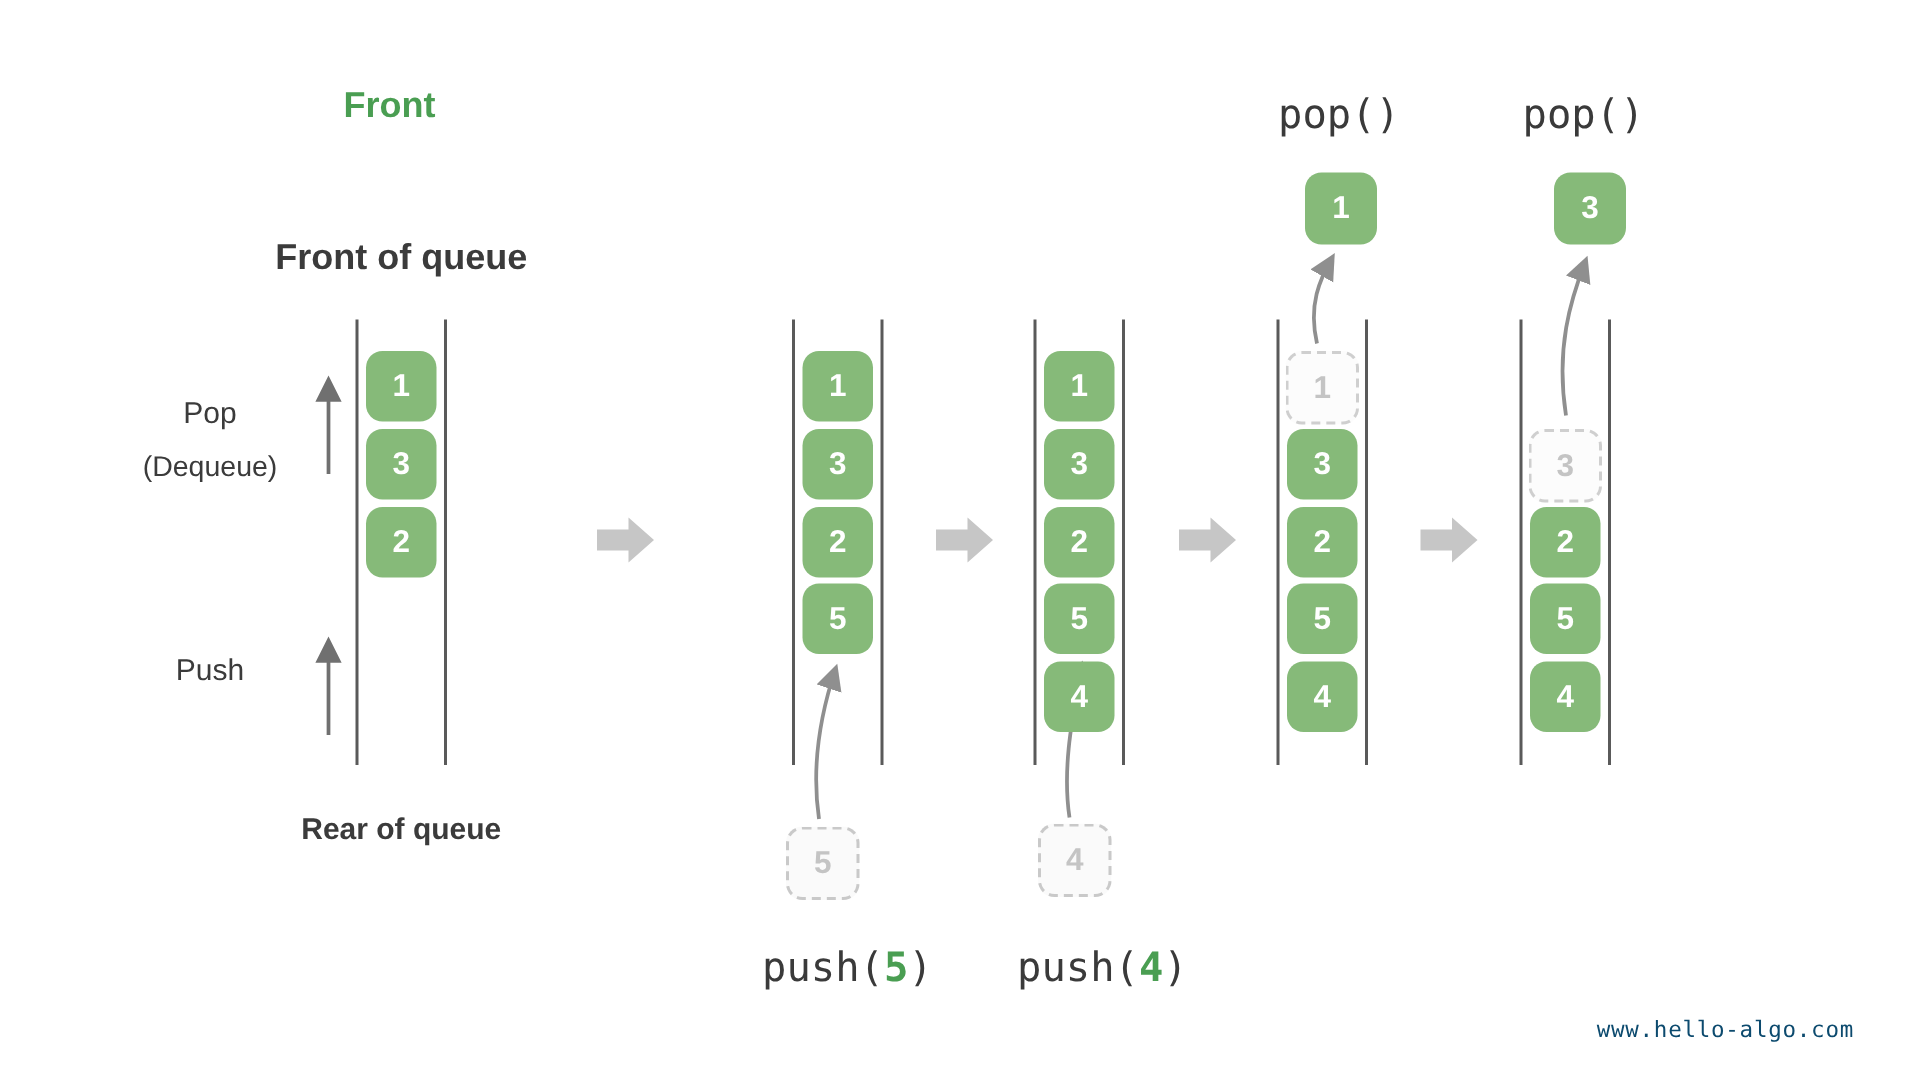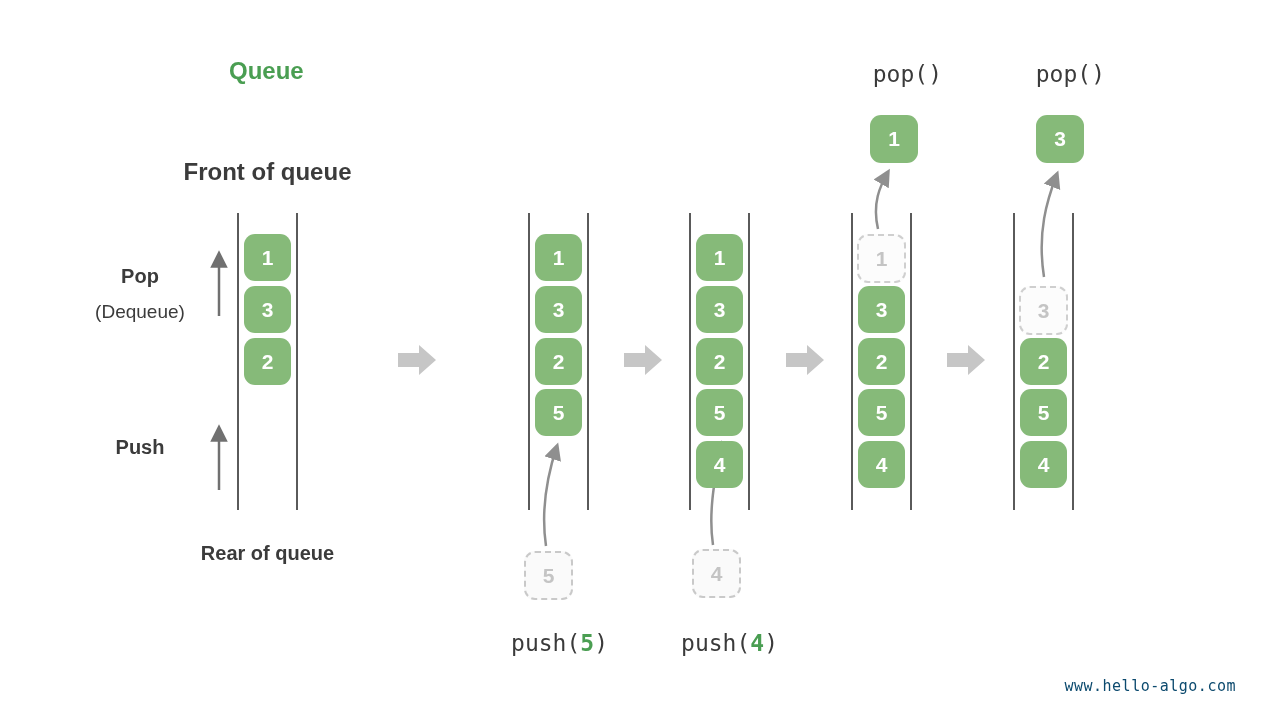--- a/index.html
+++ b/index.html
@@ -11,21 +11,21 @@
   
   #title{left:229px;top:57px;font-size:24px;font-weight:bold;color:#4a9e52;}
 
   
   .side-label{color:#3b3b3b;text-align:center;}
   #front-label{left:180px;top:158px;width:175px;font-size:24px;font-weight:bold;}
   #rear-label{left:180px;top:542px;width:175px;font-size:20px;font-weight:bold;}
   .op-side{width:160px;left:60px;line-height:36px;}
   #pop-side{top:258px;}
   #push-side{top:429px;}
-  .op-side .main{font-size:20px;font-weight:bold;}
+  .op-side .main{font-size:20px;font-weight:normal;}
   .op-side .sub{font-size:19px;font-weight:normal;}
 
   
   .qcol{position:absolute;top:213px;width:61px;height:297px;
         border-left:2px solid #5a5a5a;border-right:2px solid #5a5a5a;box-sizing:border-box;}
   .qbox{position:absolute;left:50%;margin-left:-23.5px;width:47px;height:47px;
         background:#86ba79;border-radius:11px;color:#fff;font-size:21px;font-weight:bold;
         display:flex;align-items:center;justify-content:center;}
   .qghost{position:absolute;left:50%;margin-left:-24.5px;width:45px;height:45px;
         background:#fcfcfc;border:2px dashed #cfcfcf;border-radius:11px;color:#c4c4c4;
@@ -34,32 +34,32 @@
 
   
   .popped{position:absolute;width:48px;height:48px;background:#86ba79;border-radius:11px;
         color:#fff;font-size:21px;font-weight:bold;display:flex;align-items:center;justify-content:center;}
   .pending{position:absolute;width:45px;height:45px;background:#fafafa;border:2px dashed #c9c9c9;
         border-radius:11px;color:#c4c4c4;font-size:21px;font-weight:bold;
         display:flex;align-items:center;justify-content:center;}
 
   
   .mono-label{position:absolute;font-family:"DejaVu Sans Mono","Liberation Mono",monospace;
-        font-size:23px;color:#3a3a3a;text-align:right;}
+        font-size:27px;color:#3a3a3a;text-align:left;}
   .mono-label .arg{color:#4a9e52;font-weight:bold;}
 
   #watermark{right:44px;top:677px;font-family:"DejaVu Sans Mono","Liberation Mono",monospace;
         font-size:15px;color:#0c4a6e;letter-spacing:0.5px;}
 </style>
 </head>
 <body>
 
 <div id="stage">
 
-  <div class="abs" id="title">Queue</div>
+  <div class="abs" id="title">Front</div>
 
   <div class="abs side-label" id="front-label">Front of queue</div>
   <div class="abs side-label op-side" id="pop-side">
     <div class="main">Pop</div>
     <div class="sub">(Dequeue)</div>
   </div>
   <div class="abs side-label op-side" id="push-side">
     <div class="main">Push</div>
   </div>
   <div class="abs side-label" id="rear-label">Rear of queue</div>

